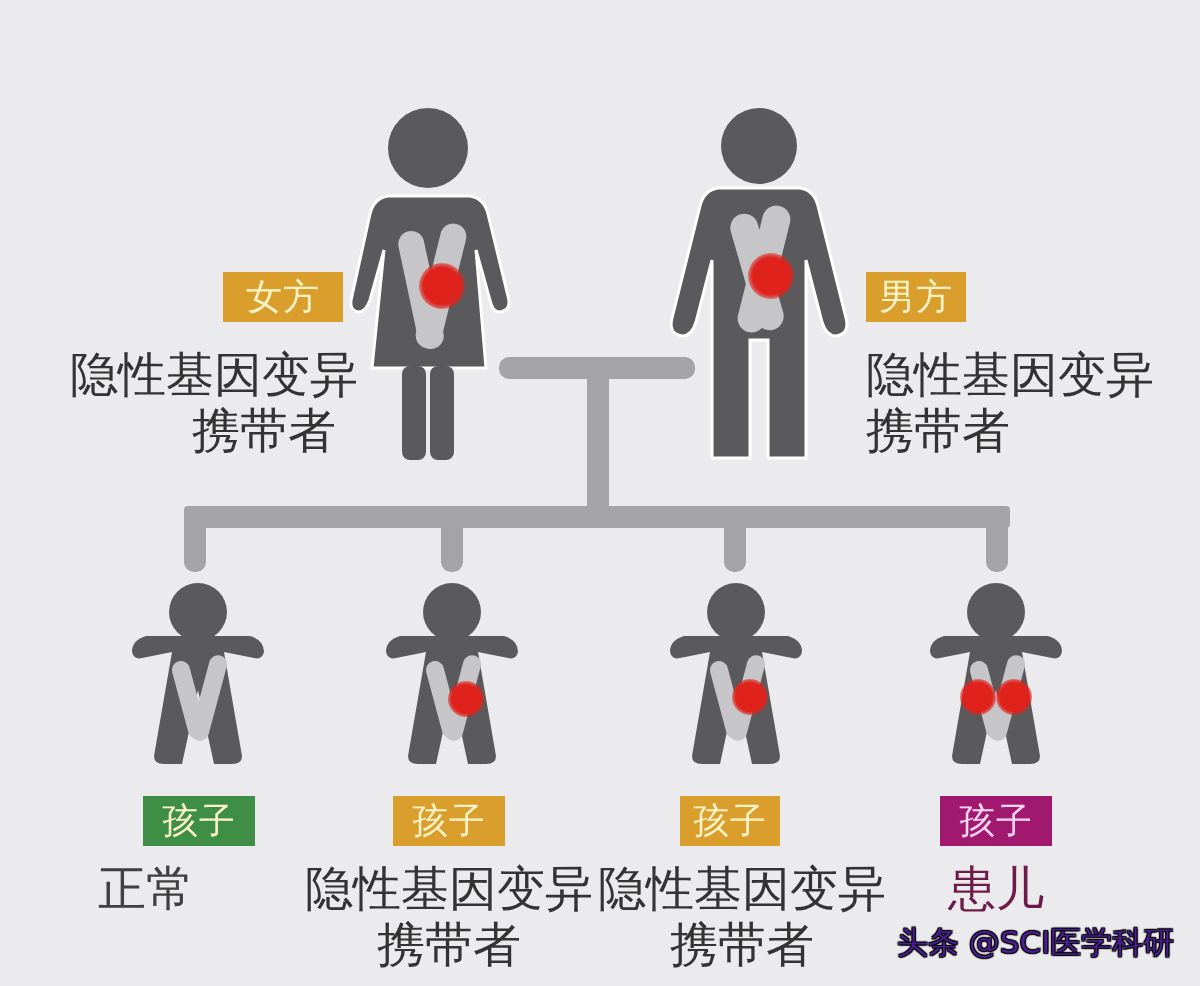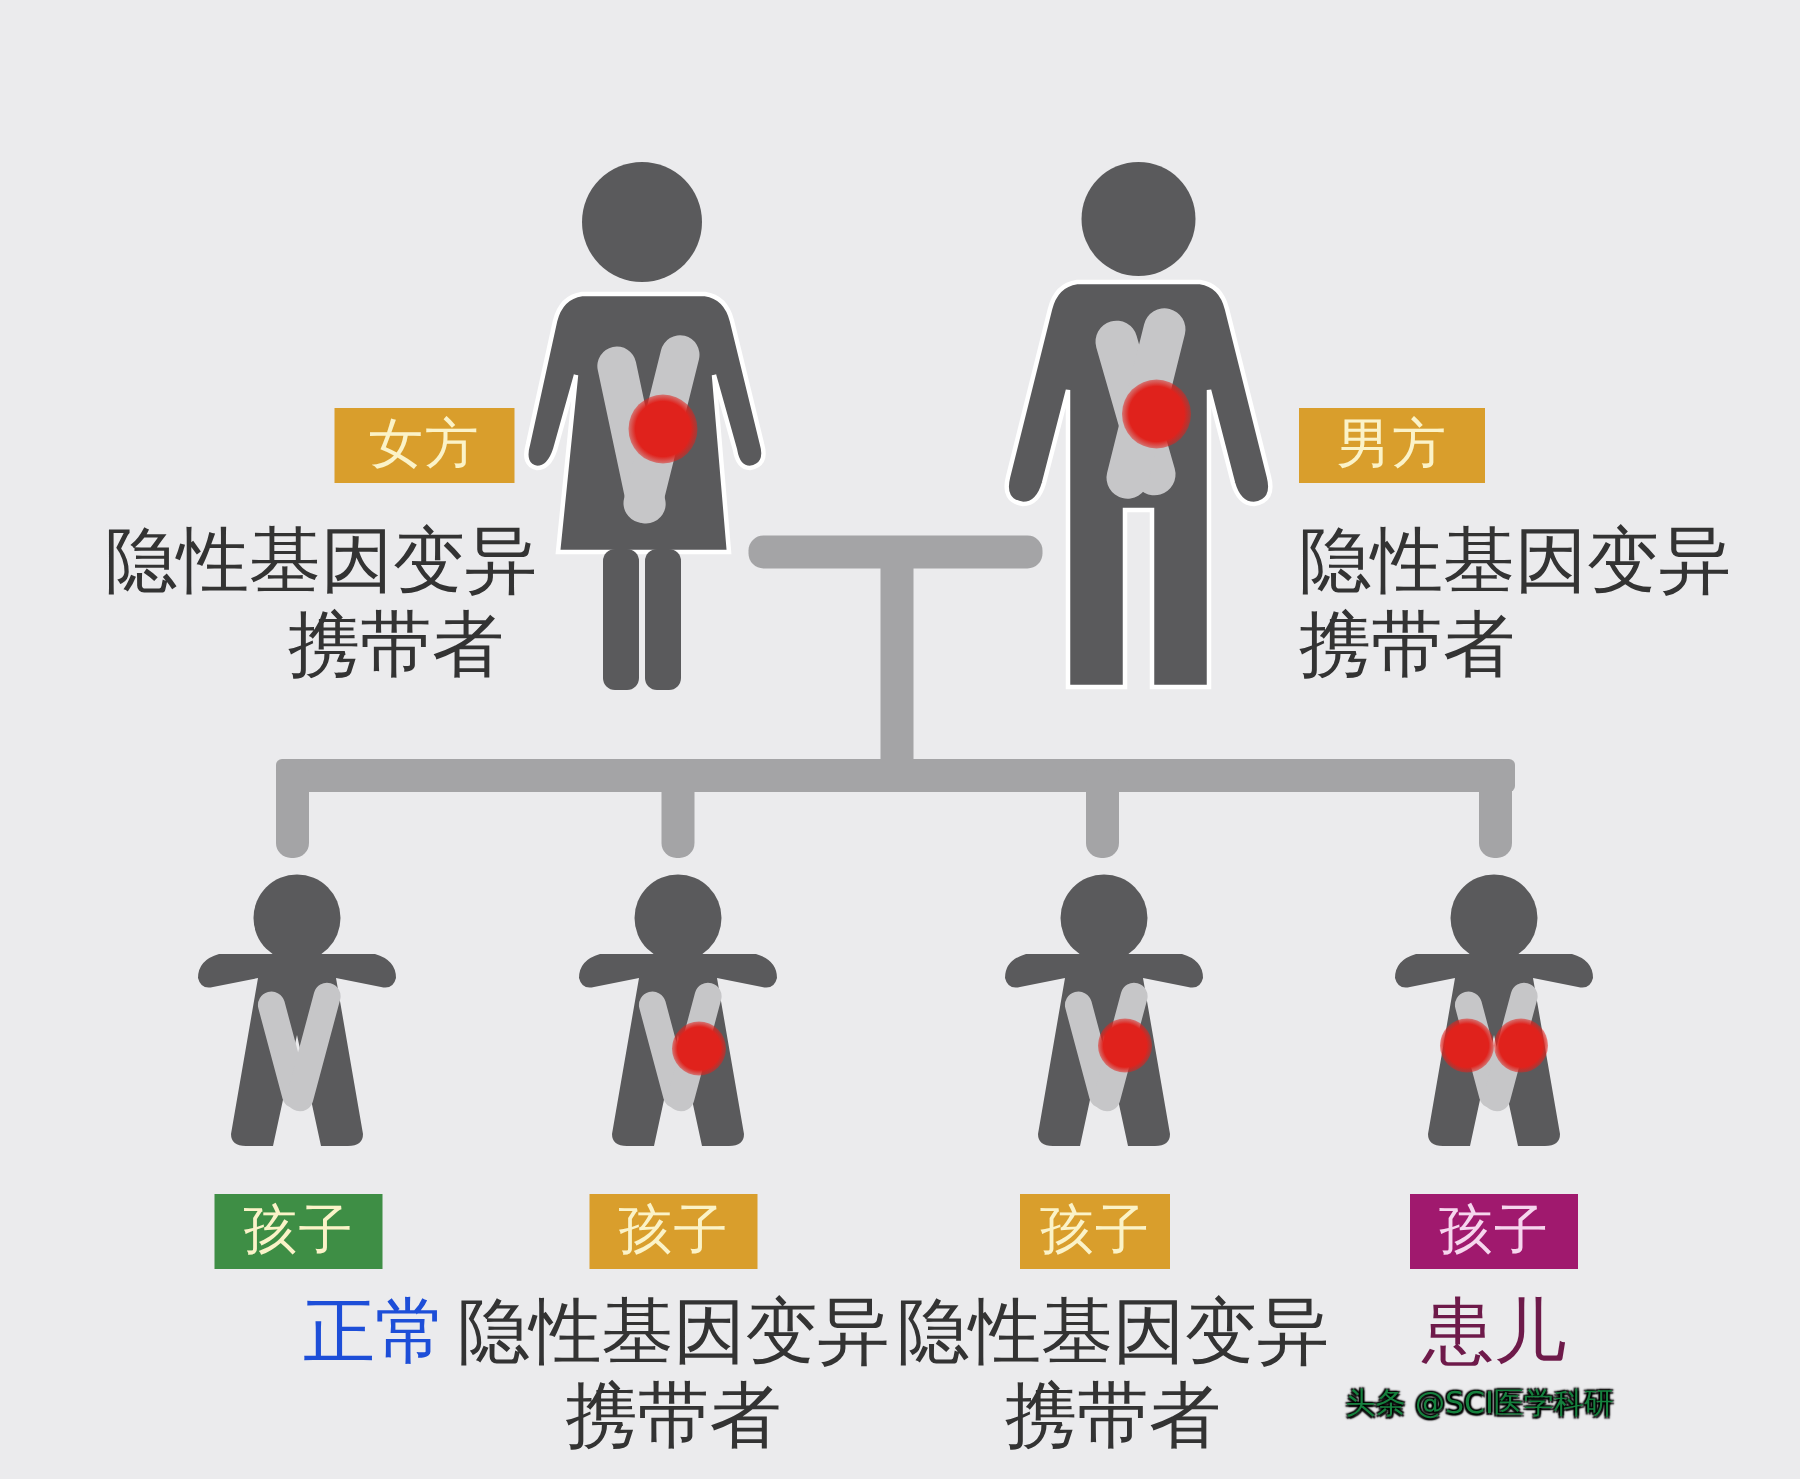--- a/index.html
+++ b/index.html
@@ -23,22 +23,22 @@
     color:#333333;
     font-size:48px;
     line-height:56px;
     white-space:nowrap;
   }
   .desc .line { display:block; }
   svg { position:absolute; left:0; top:0; }
   .watermark {
     position:absolute;
     left:897px; top:922px;
-    color:#15803d;
-    font-size:20px;
+    color:#4c1d95;
+    font-size:31px;
     text-shadow: 0 0 2px #000, 1px 1px 1px #000, -1px -1px 1px #000, 1px -1px 1px #000, -1px 1px 1px #000;
     white-space:nowrap;
   }
 </style>
 </head>
 <body>
 
 <svg width="1200" height="986" viewBox="0 0 1200 986">
   <defs>
     <radialGradient id="redglow" cx="50%" cy="50%" r="50%">
@@ -110,28 +110,28 @@
     <circle cx="18" cy="697" r="18" fill="url(#redglow)"></circle>
   </g>
 </svg>
 
 <div class="badge" style="left:223px; top:272px; width:120px; background:#d99e2c;">女方</div>
 <div class="desc" style="left:70px; top:346px; text-align:right; width:266px;">
   <span class="line">隐性基因变异</span>
   <span class="line">携带者</span>
 </div>
 
-<div class="badge" style="left:866px; top:272px; width:124px; background:#d99e2c;">男方</div>
+<div class="badge" style="left:866px; top:272px; width:100px; background:#d99e2c;">男方</div>
 <div class="desc" style="left:866px; top:346px; text-align:left; width:280px;">
   <span class="line">隐性基因变异</span>
   <span class="line">携带者</span>
 </div>
 
 <div class="badge" style="left:143px; top:796px; width:112px; background:#3e8e45;">孩子</div>
-<div class="desc" style="left:98px; top:860px; width:200px; text-align:right; color:#1d4ed8;">
+<div class="desc" style="left:98px; top:860px; width:200px; text-align:left; color:#404040;">
   <span class="line">正常</span>
 </div>
 
 <div class="badge" style="left:393px; top:796px; width:112px; background:#d99e2c;">孩子</div>
 <div class="desc" style="left:299px; top:860px; width:300px; text-align:center;">
   <span class="line">隐性基因变异</span>
   <span class="line">携带者</span>
 </div>
 
 <div class="badge" style="left:680px; top:796px; width:100px; background:#d99e2c;">孩子</div>

